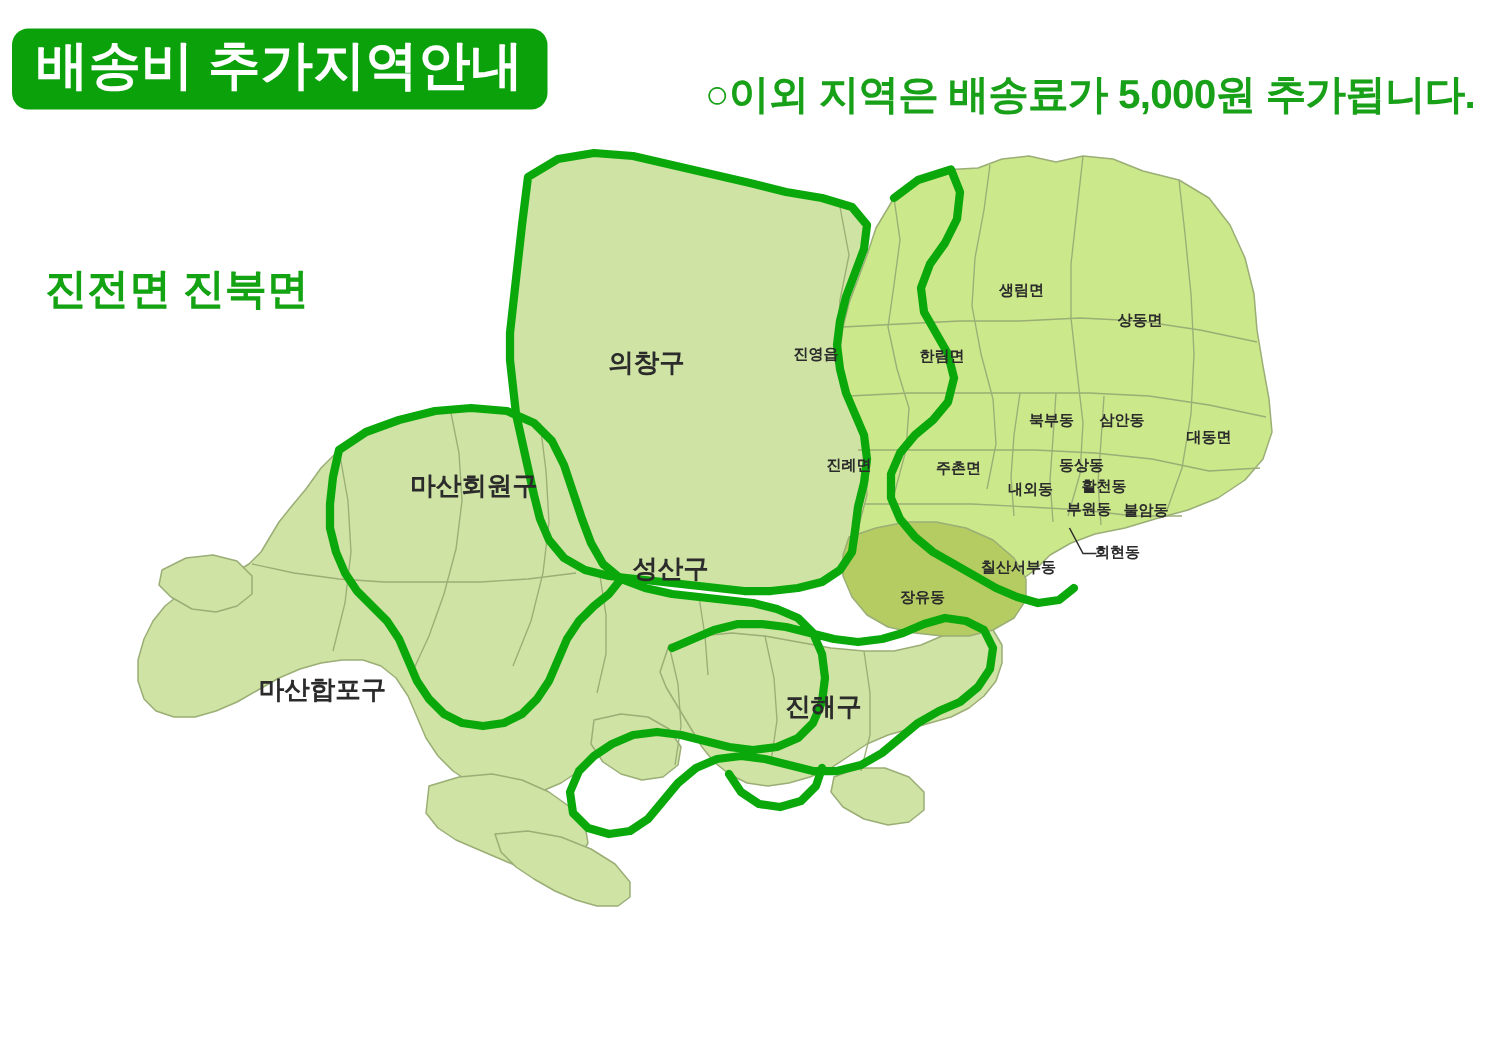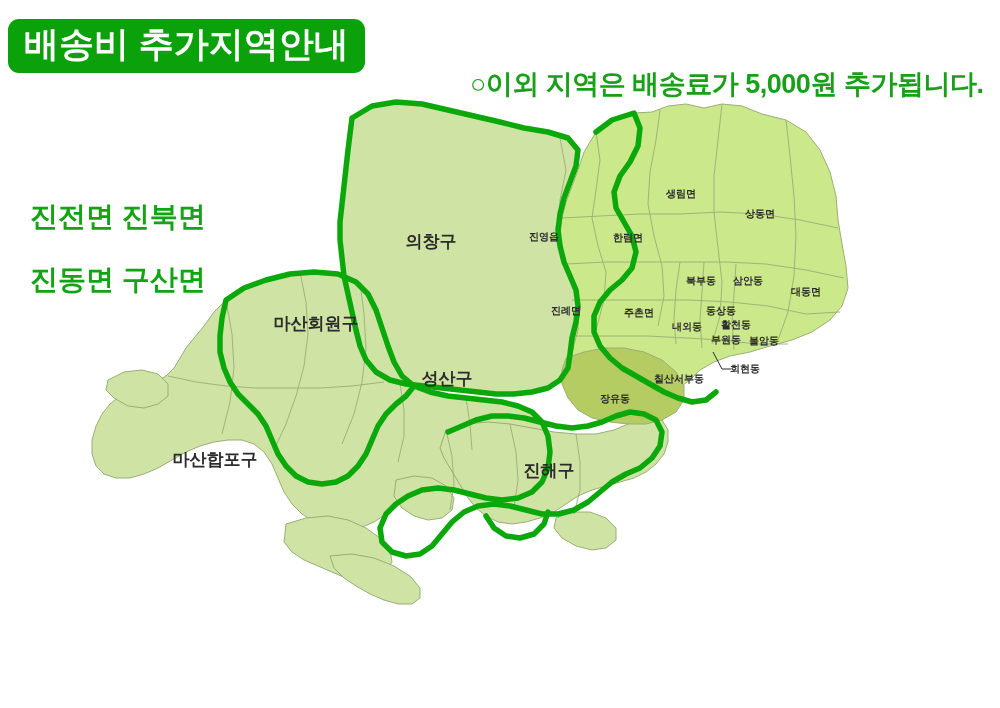--- a/index.html
+++ b/index.html
@@ -22,34 +22,34 @@
     font-size:35px;font-weight:bold;
     letter-spacing:0px;line-height:1.05;
     white-space:nowrap;
   }
 
   
   .notice{
     position:absolute;left:470px;top:45px;
     color:#19a019;
     font-size:27px;font-weight:bold;
-    white-space:nowrap;letter-spacing:-0.5px;margin-top:21px;
+    white-space:nowrap;letter-spacing:-0.5px;
   }
 
   
   .region-list{
     position:absolute;
     color:#13a313;
     font-size:28px;font-weight:bold;
     line-height:1.38;
     white-space:nowrap;
   }
   .region-list.left{left:30px;top:174px;text-align:left;}
   .region-list.bottom{right:55px;top:557px;text-align:center;}
-  .region-list div{white-space:nowrap;margin-top:24px;}
+  .region-list div{white-space:nowrap;}
 
   
   .map-wrap{position:absolute;left:0;top:0;width:1000px;height:708px;}
   svg.map{display:block;width:1000px;height:708px;}
 
   .map-label{
     font-family:"Liberation Sans","DejaVu Sans",sans-serif;
     fill:#2b2b2b;
     text-anchor:middle;
     dominant-baseline:middle;
@@ -238,17 +238,16 @@
         </g>
     </svg>
   </div>
 
   <div class="title-badge">배송비 추가지역안내</div>
 
   <div class="notice">○이외 지역은 배송료가 5,000원 추가됩니다.</div>
 
   <div class="region-list left" id="left-region-list">
       <div>진전면 진북면</div>
-      <div>진동면 구산면</div>
     </div>
 
 
 </div>
 
 </body></html>

